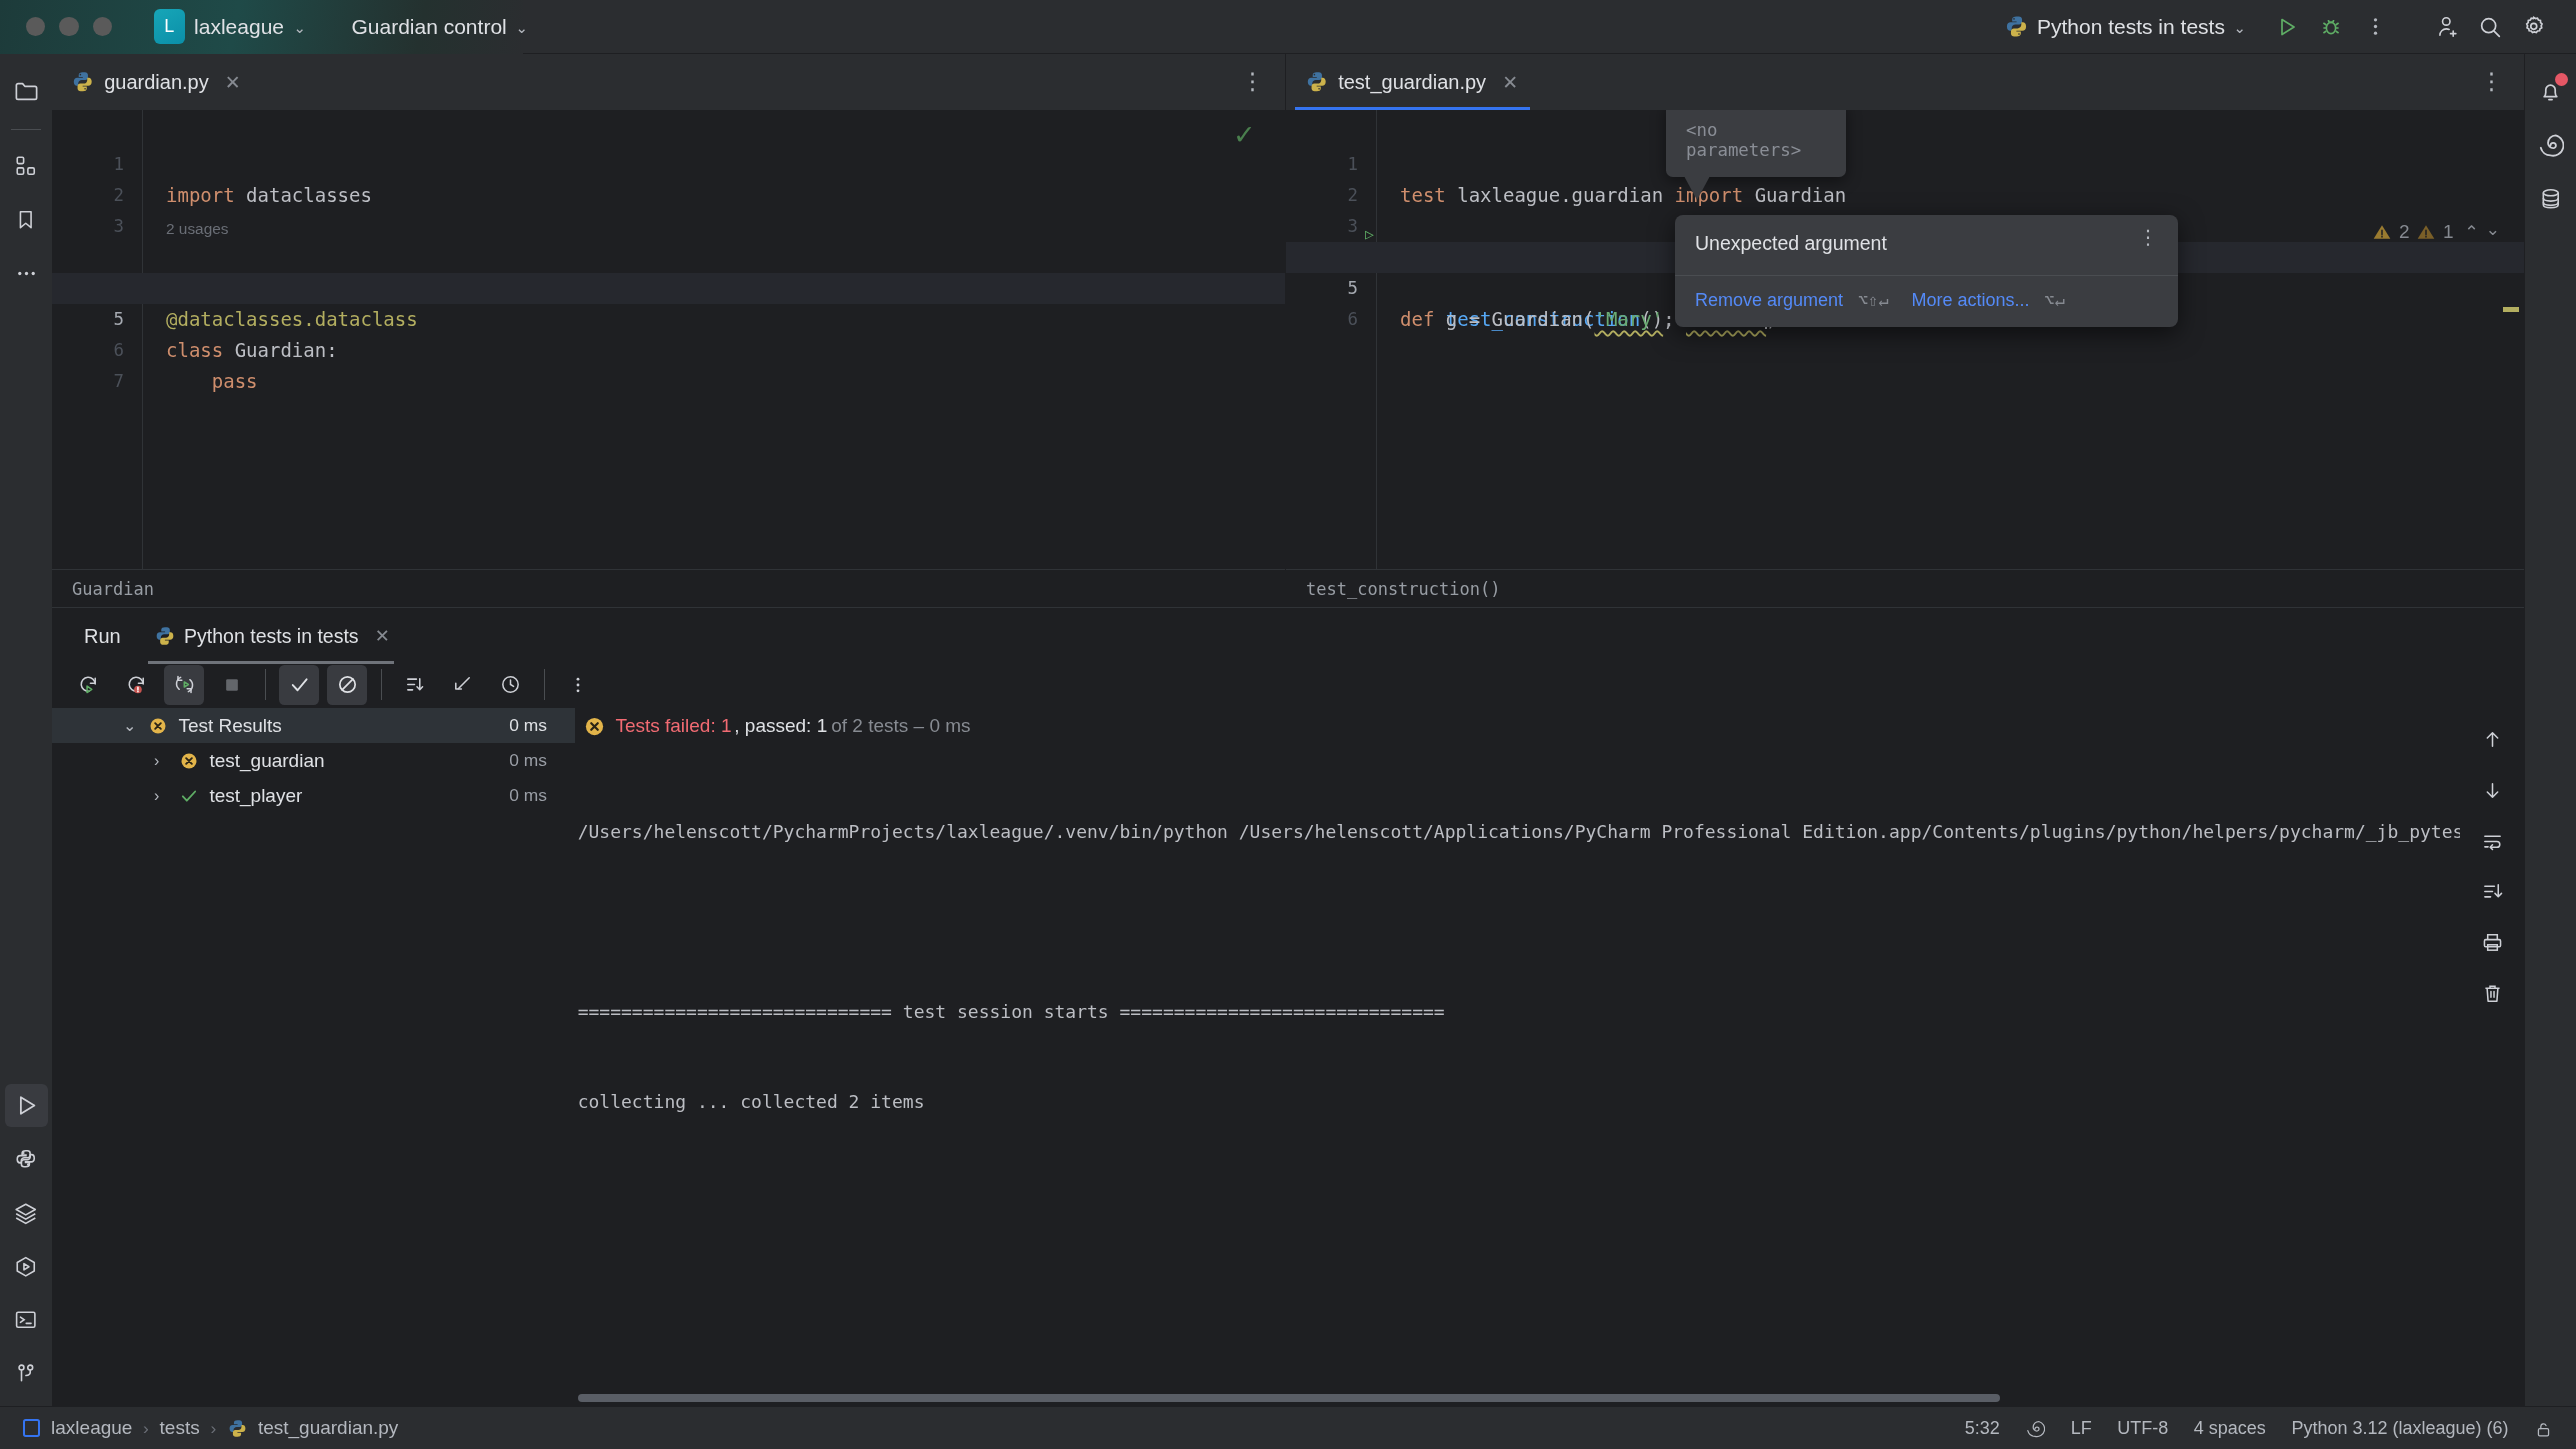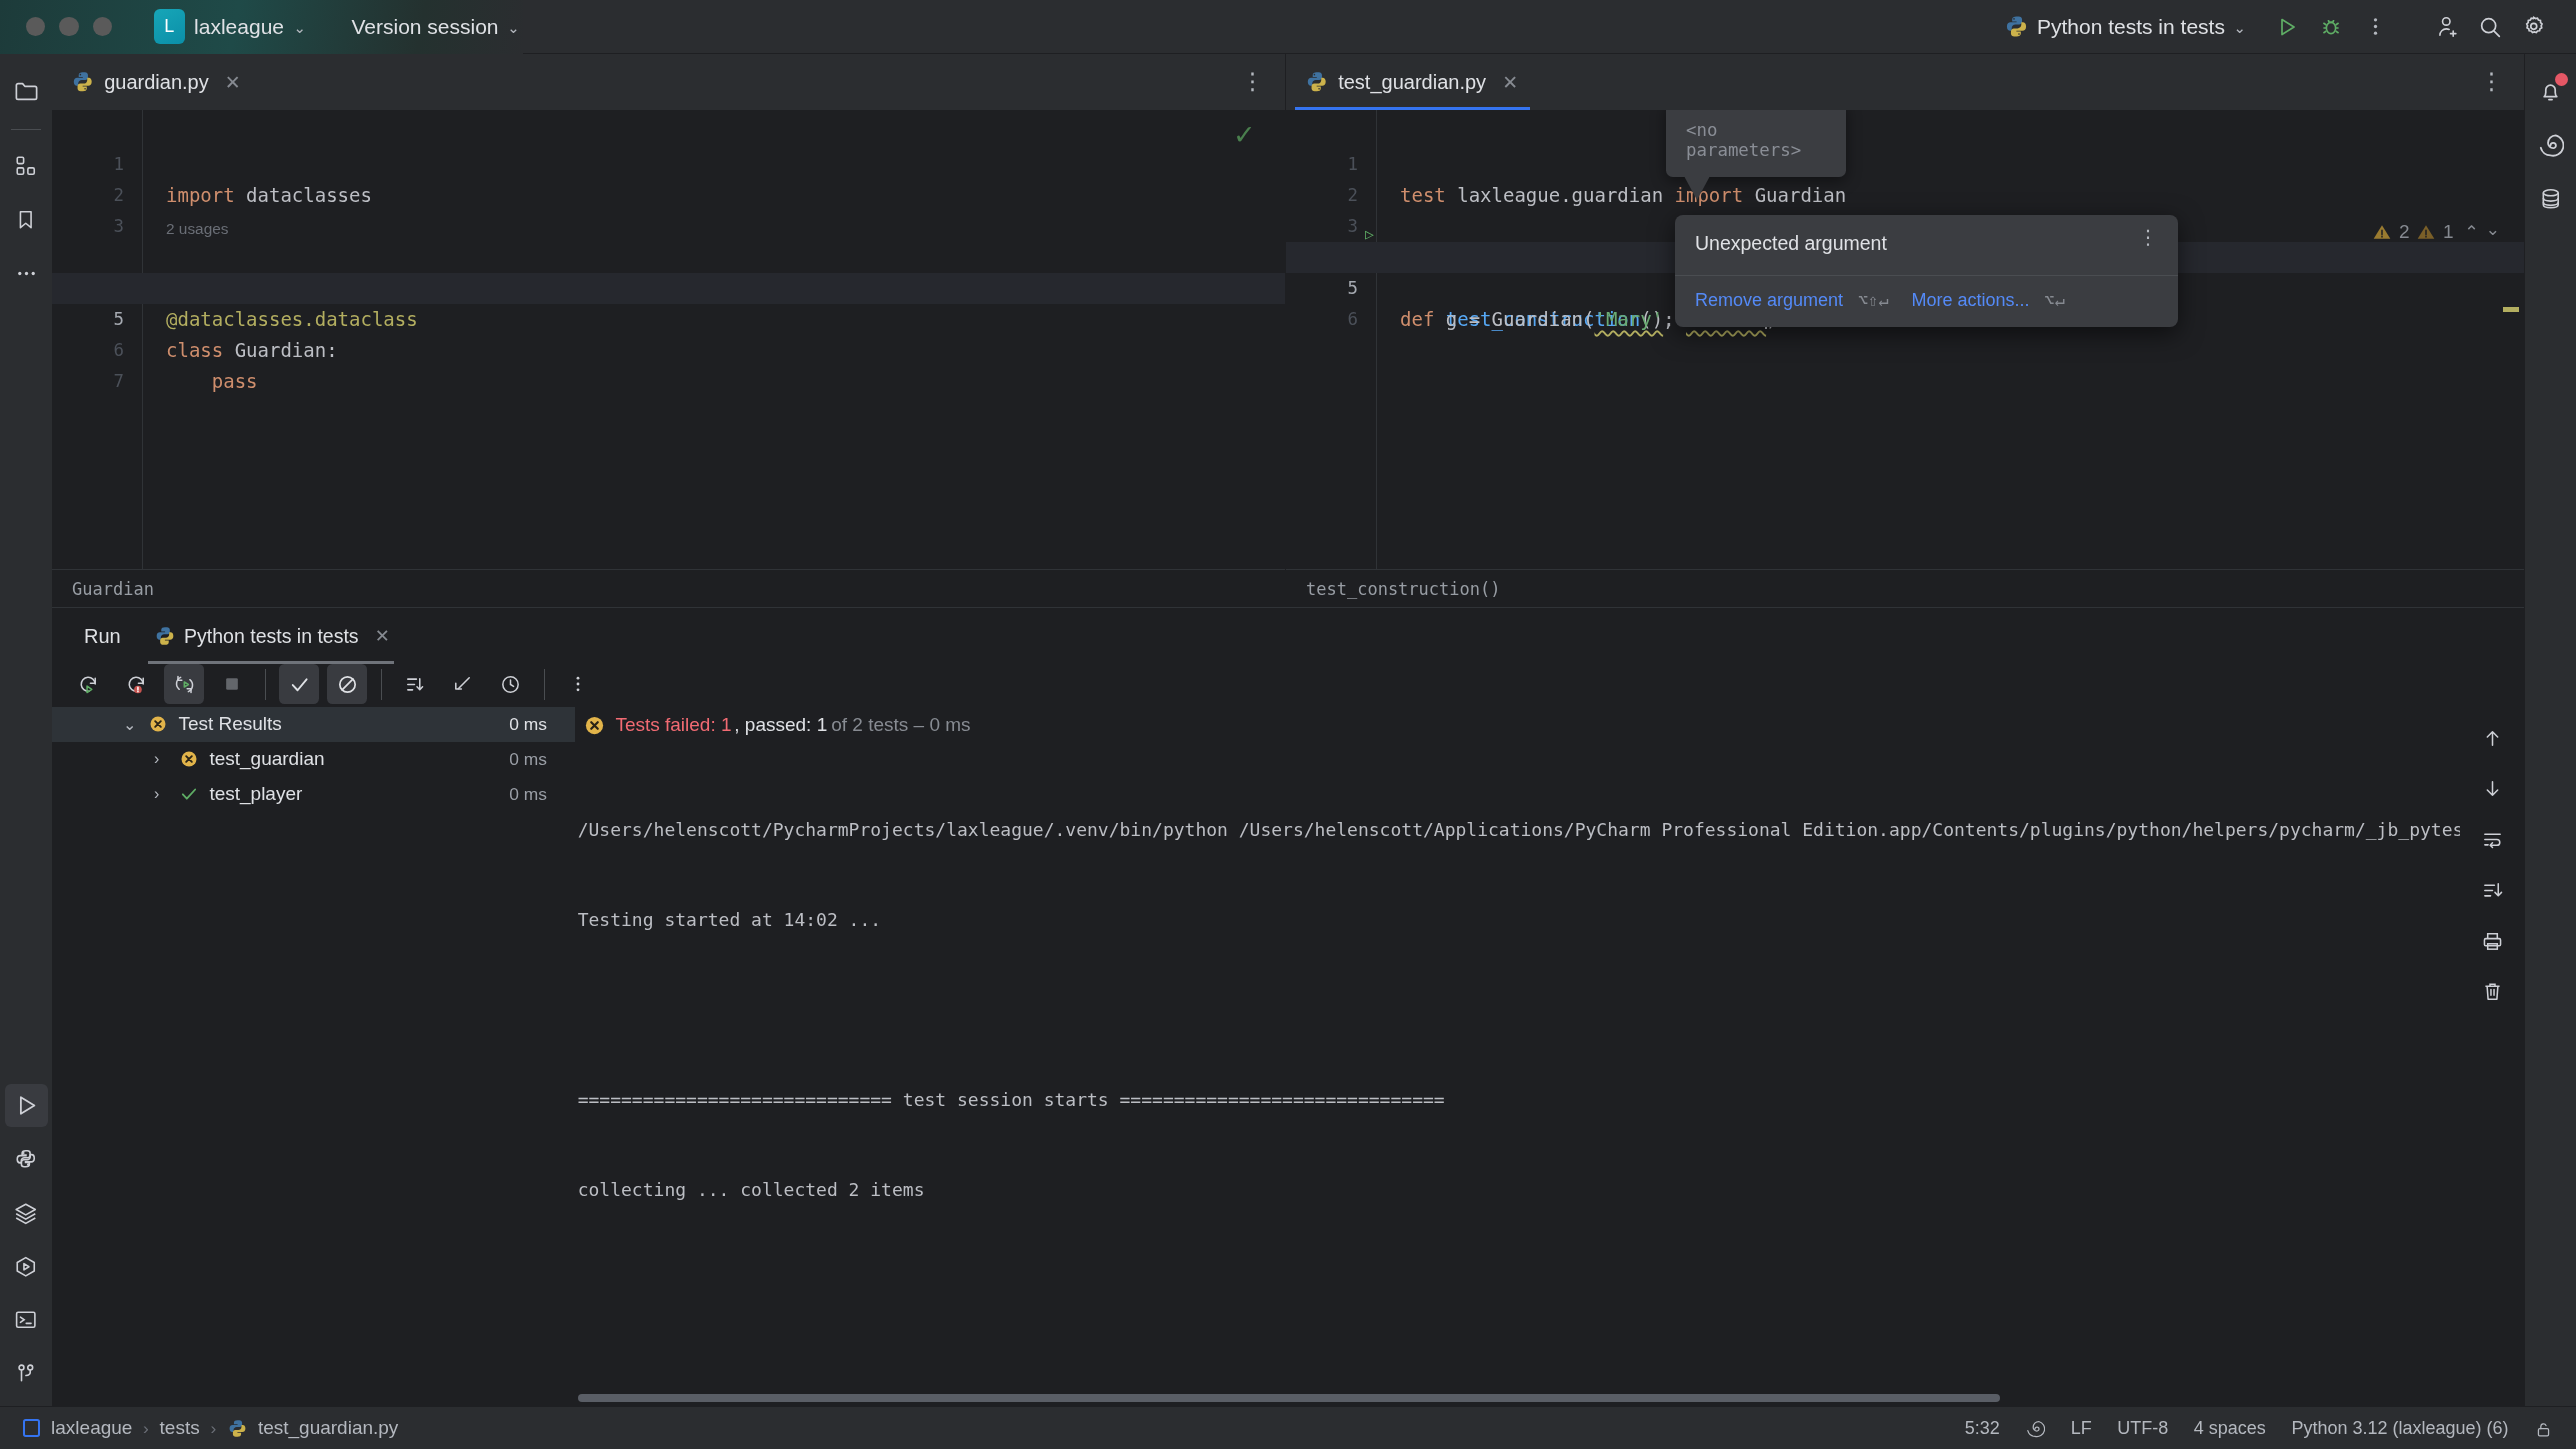--- a/index.html
+++ b/index.html
@@ -211,21 +211,21 @@
       <i></i>
       <i></i>
       <i></i>
     </div>
     <div class="proj-chip">
       <div class="proj-badge">L</div>
       <div class="proj-name">laxleague</div>
       <div class="chev">⌄</div>
     </div>
     <div class="vcs">
-      <span>Version session</span>
+      <span>Guardian control</span>
       <span class="chev">⌄</span>
     </div>
 
     <div class="tb-right">
       <div class="runcfg">
         <svg class="pyico" viewBox="0 0 24 24">
           <path d="M11.9 1.5c-2.6 0-4.4.9-4.4 3.1v2.1h4.6v.9H5.8c-2.1 0-3.8 1.3-3.8 4.4s1.6 4.4 3.3 4.4h1.7v-2.6c0-2.1 1.8-3.8 3.9-3.8h3.9c1.7 0 3-1.4 3-3.1V4.6c0-1.8-1.5-3.1-3.4-3.1h-2.5zm-2.5 1.7c.5 0 .9.4.9.9s-.4.9-.9.9-.9-.4-.9-.9.4-.9.9-.9z" fill="#3f72a0"></path>
           <path d="M12.1 22.5c2.6 0 4.4-.9 4.4-3.1v-2.1h-4.6v-.9h6.3c2.1 0 3.8-1.3 3.8-4.4s-1.6-4.4-3.3-4.4h-1.7v2.6c0 2.1-1.8 3.8-3.9 3.8H9.2c-1.7 0-3 1.4-3 3.1v2.3c0 1.8 1.5 3.1 3.4 3.1h2.5zm2.5-1.7c-.5 0-.9-.4-.9-.9s.4-.9.9-.9.9.4.9.9-.4.9-.9.9z" fill="#ccb24b"></path>
         </svg>
         <span class="lbl">Python tests in tests</span>
@@ -617,21 +617,20 @@
                   <circle cx="12" cy="12" r="9" fill="#e2b44a"></circle>
                   <path d="M8.6 8.6 15.4 15.4M15.4 8.6 8.6 15.4" stroke="#2b2416" stroke-width="2.3" stroke-linecap="round"></path>
                 </svg>
                 <span class="st cs-red">Tests failed: 1</span>
                 <span class="st cs-white" style="margin-left:-6.7px">, passed: 1</span>
                 <span class="st cs-gray" style="margin-left:-5.4px"> of 2 tests – 0 ms</span>
               </div>
 
               <div class="console-out">
                 <div class="cl">/Users/helenscott/PycharmProjects/laxleague/.venv/bin/python /Users/helenscott/Applications/PyCharm Professional Edition.app/Contents/plugins/python/helpers/pycharm/_jb_pytest_runner</div>
-                <div class="cl">Testing started at 14:02 ...</div>
                 <div class="cl">&nbsp;</div>
                 <div class="cl">============================= test session starts ==============================</div>
                 <div class="cl">collecting ... collected 2 items</div>
                 <div class="cl">&nbsp;</div>
                 
                 
                 
                 
                 
                 

